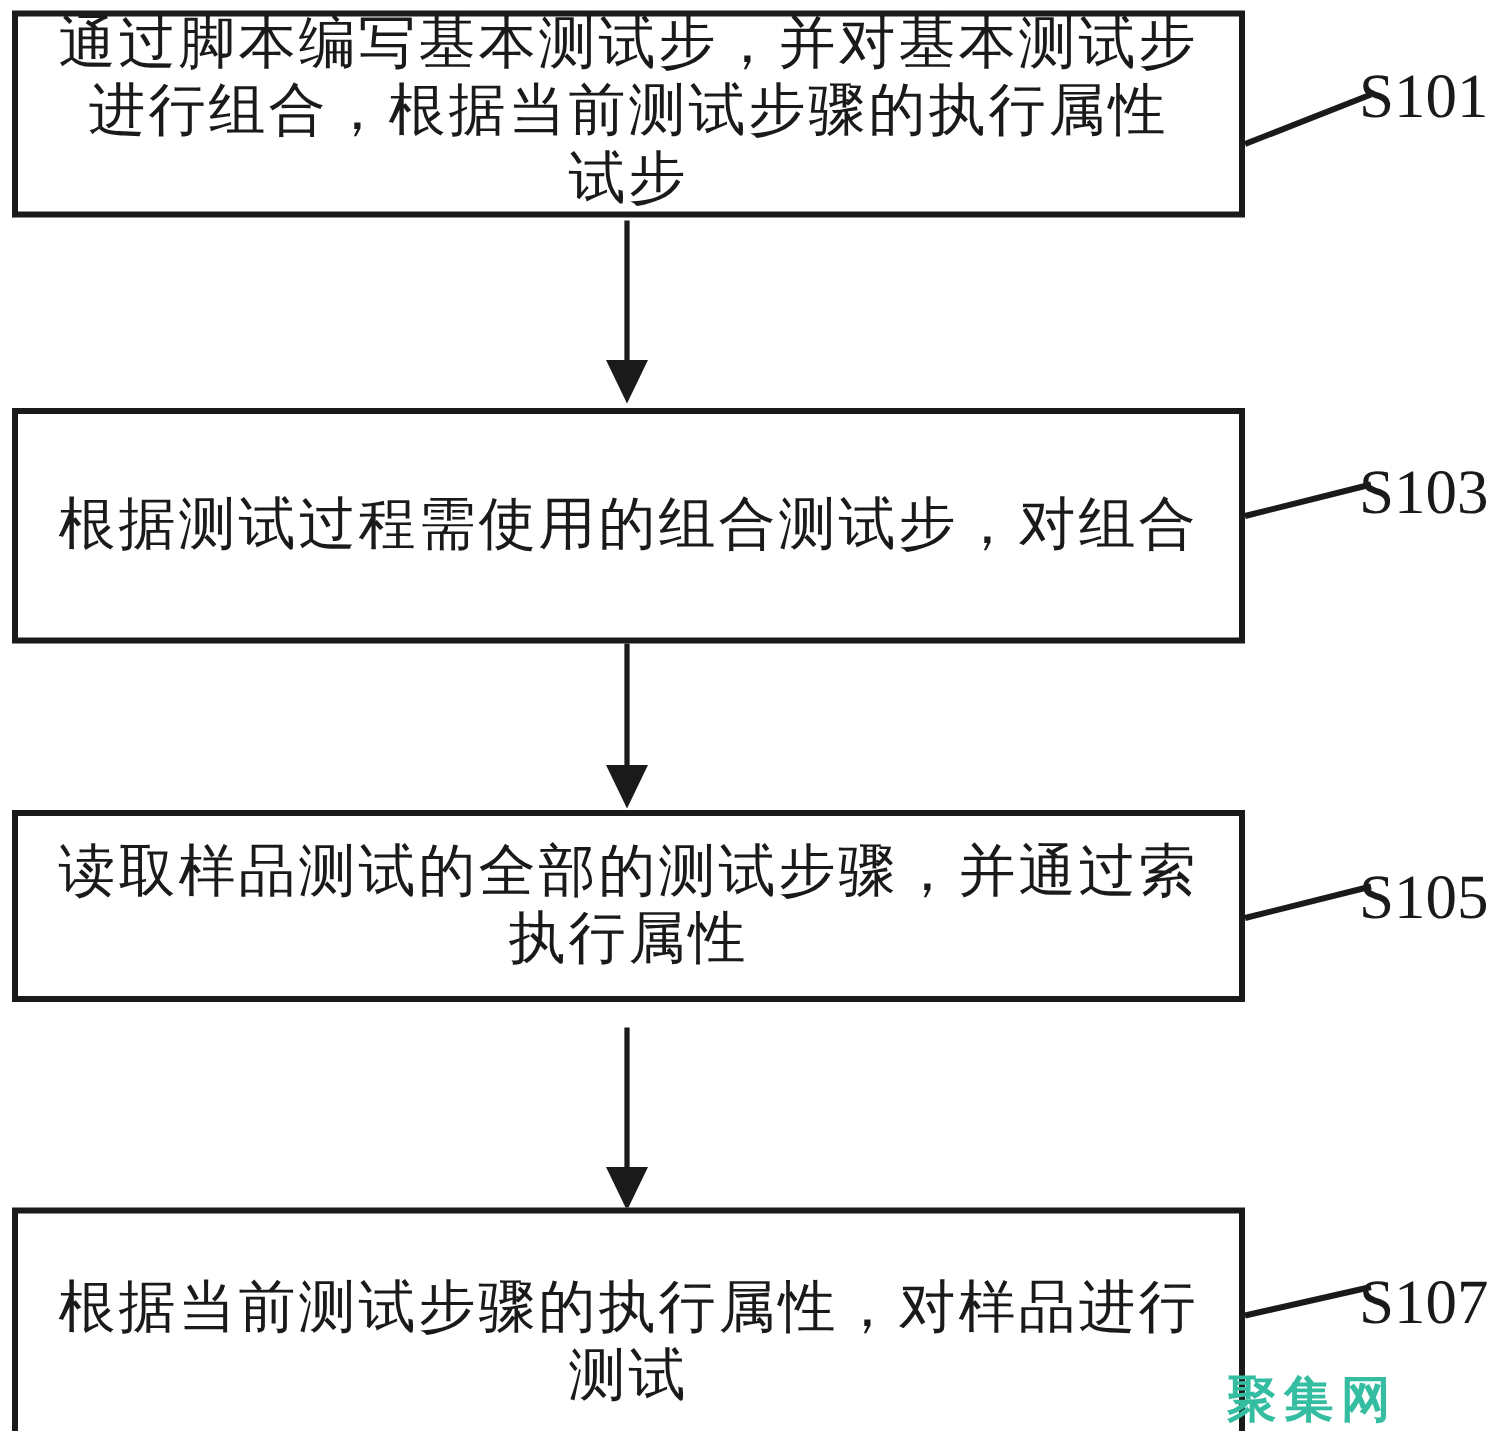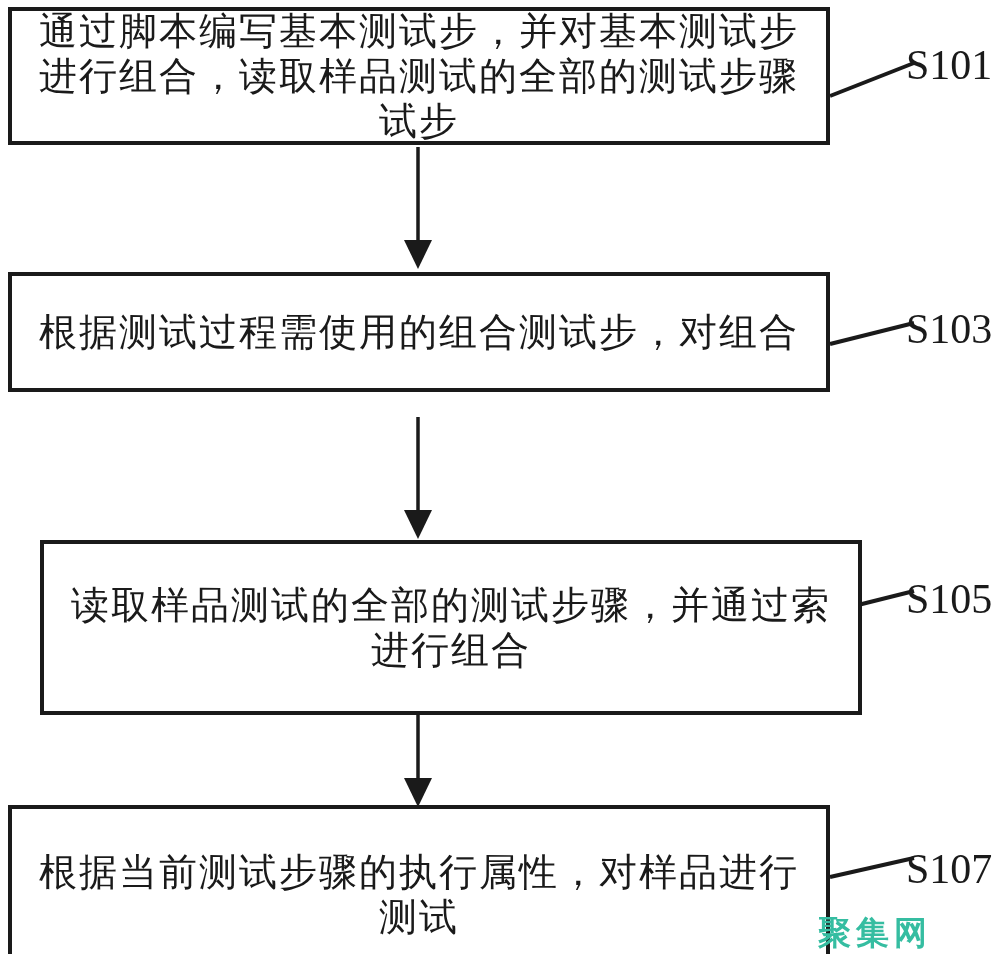--- a/index.html
+++ b/index.html
@@ -29,23 +29,23 @@
     left: 8px;
     width: 822px;
     box-sizing: border-box;
     border: 4px solid #1a1a1a;
     background: #ffffff;
     display: flex;
     flex-direction: column;
     justify-content: center;
     align-items: center;
   }
-  .box-1 { top: 7px;   height: 138px; }
-  .box-2 { top: 272px; height: 120px; gap: 47px; }
-  .box-3 { top: 540px; height: 175px; margin-left: 32px; }
+  .box-1 { top: 7px;   height: 138px; font-family: Liberation Mono, monospace; }
+  .box-2 { top: 272px; height: 157px; gap: 47px; }
+  .box-3 { top: 540px; height: 128px; }
   .box-4 { top: 805px; height: 179px; }
   .text-line {
     font-size: 38px;
     line-height: 45px;
     letter-spacing: 2px;
     white-space: nowrap;
     text-align: center;
   }
   .step-label {
     position: absolute;
@@ -95,31 +95,31 @@
     </g>
 
     <line x1="830" y1="96" x2="914" y2="63" stroke="#1a1a1a" stroke-width="4"></line>
     <line x1="830" y1="344" x2="914" y2="323" stroke="#1a1a1a" stroke-width="4"></line>
     <line x1="830" y1="612" x2="914" y2="591" stroke="#1a1a1a" stroke-width="4"></line>
     <line x1="830" y1="877" x2="914" y2="858" stroke="#1a1a1a" stroke-width="4"></line>
   </svg>
 
   <div class="flow-box box-1">
     <div class="text-line">通过脚本编写基本测试步，并对基本测试步</div>
-    <div class="text-line">进行组合，读取样品测试的全部的测试步骤</div>
+    <div class="text-line">进行组合，根据当前测试步骤的执行属性</div>
     <div class="text-line">试步</div>
   </div>
 
   <div class="flow-box box-2">
     <div class="text-line">根据测试过程需使用的组合测试步，对组合</div>
   </div>
 
   <div class="flow-box box-3">
     <div class="text-line">读取样品测试的全部的测试步骤，并通过索</div>
-    <div class="text-line">进行组合</div>
+    <div class="text-line">执行属性</div>
   </div>
 
   <div class="flow-box box-4">
     <div class="text-line">根据当前测试步骤的执行属性，对样品进行</div>
     <div class="text-line">测试</div>
   </div>
 
   <div class="step-label label-1">S101</div>
   <div class="step-label label-2">S103</div>
   <div class="step-label label-3">S105</div>

